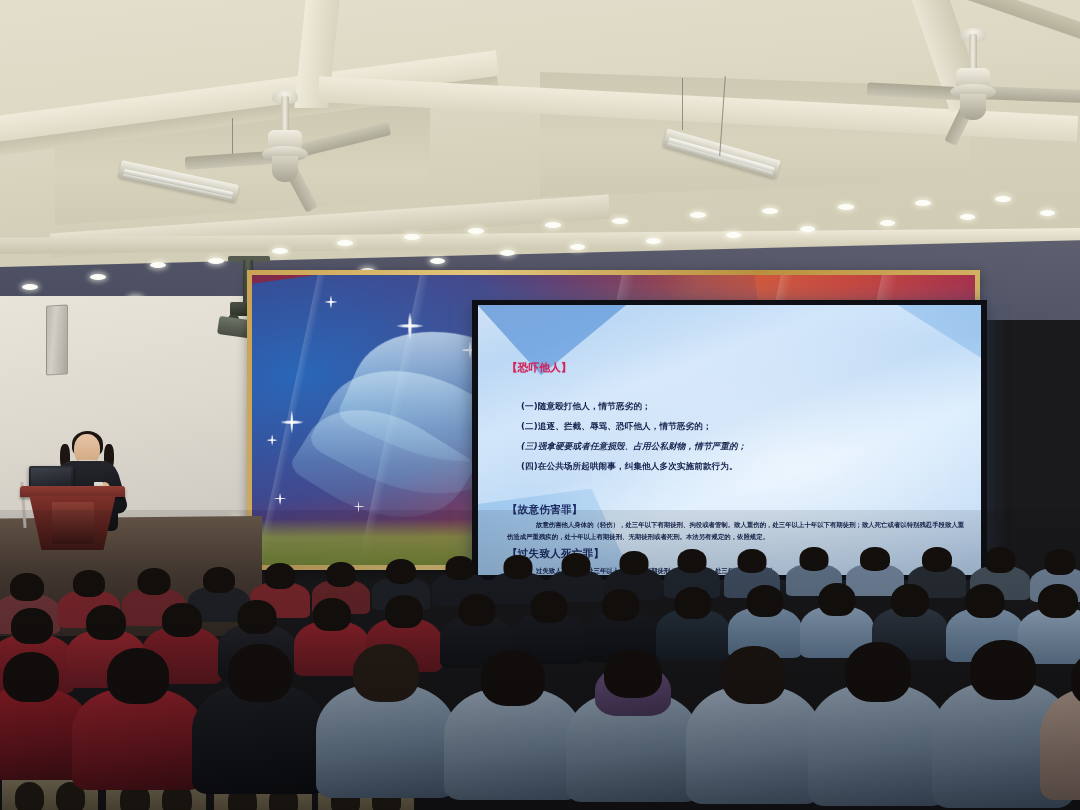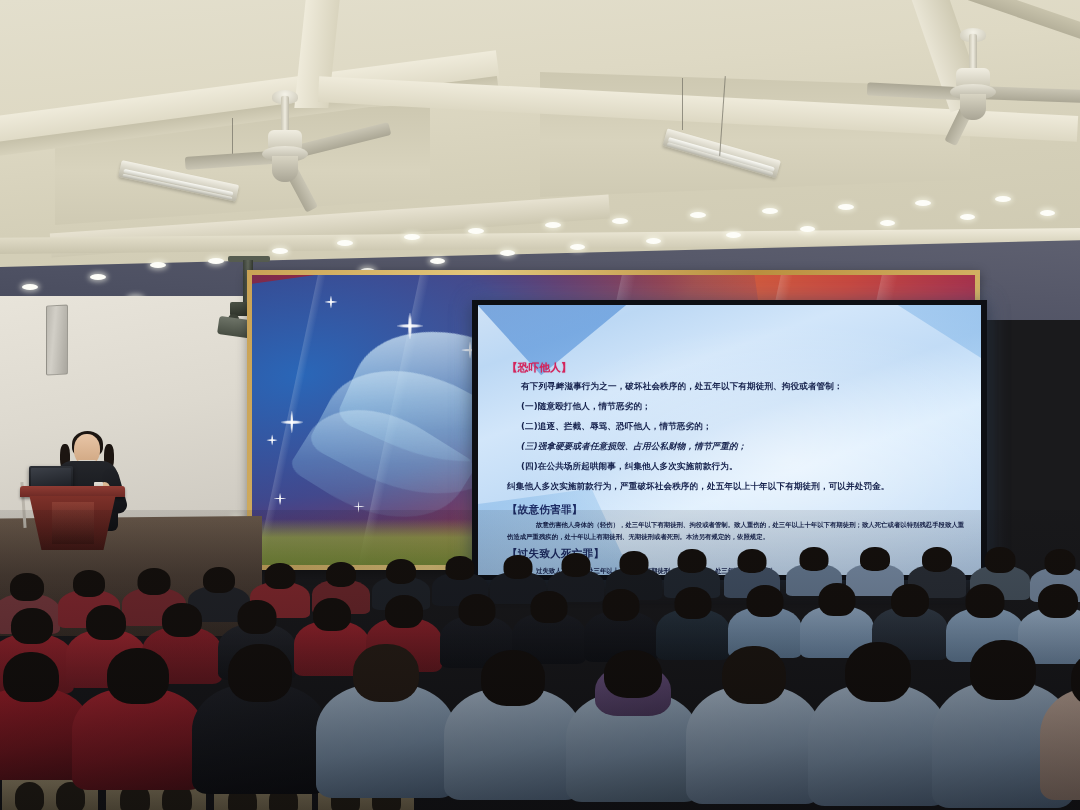--- a/index.html
+++ b/index.html
@@ -515,26 +515,24 @@
 
   <div class="screen-bezel" style="left:472px; top:300px; width:515px; height:280px;">
     <div class="screen">
       <div class="sc-poly sc-p1"></div>
       <div class="sc-poly sc-p2"></div>
       <div class="sc-poly sc-p3"></div>
       <div class="sc-wash"></div>
 
 
       <div class="sec-head" style="left:29px; top:56px;">【恐吓他人】</div>
-      <div class="body-line" style="left:43px; top:76px;">有下列寻衅滋事行为之一，破坏社会秩序的，处五年以下有期徒刑、拘役或者管制：</div>
       <div class="body-line" style="left:43px; top:96px;">(一)随意殴打他人，情节恶劣的；</div>
       <div class="body-line" style="left:43px; top:116px;">(二)追逐、拦截、辱骂、恐吓他人，情节恶劣的；</div>
       <div class="body-line" style="left:43px; top:136px;font-style:italic;">(三)强拿硬要或者任意损毁、占用公私财物，情节严重的；</div>
       <div class="body-line" style="left:43px; top:156px;">(四)在公共场所起哄闹事，纠集他人多次实施前款行为。</div>
-      <div class="body-line" style="left:29px; top:176px;">纠集他人多次实施前款行为，严重破坏社会秩序的，处五年以上十年以下有期徒刑，可以并处罚金。</div>
 
       <div class="sec-head blue" style="left:29px; top:198px;">【故意伤害罪】</div>
       <div class="body-small" style="left:58px; top:216px;">故意伤害他人身体的（轻伤），处三年以下有期徒刑、拘役或者管制。致人重伤的，处三年以上十年以下有期徒刑；致人死亡或者以特别残忍手段致人重</div>
       <div class="body-small" style="left:29px; top:228px;">伤造成严重残疾的，处十年以上有期徒刑、无期徒刑或者死刑。本法另有规定的，依照规定。</div>
 
       <div class="sec-head blue" style="left:29px; top:242px;">【过失致人死亡罪】</div>
       <div class="body-small" style="left:58px; top:262px;">过失致人死亡的，处三年以上七年以下有期徒刑；情节较轻的，处三年以下有期徒刑。</div>
     </div>
   </div>
 

